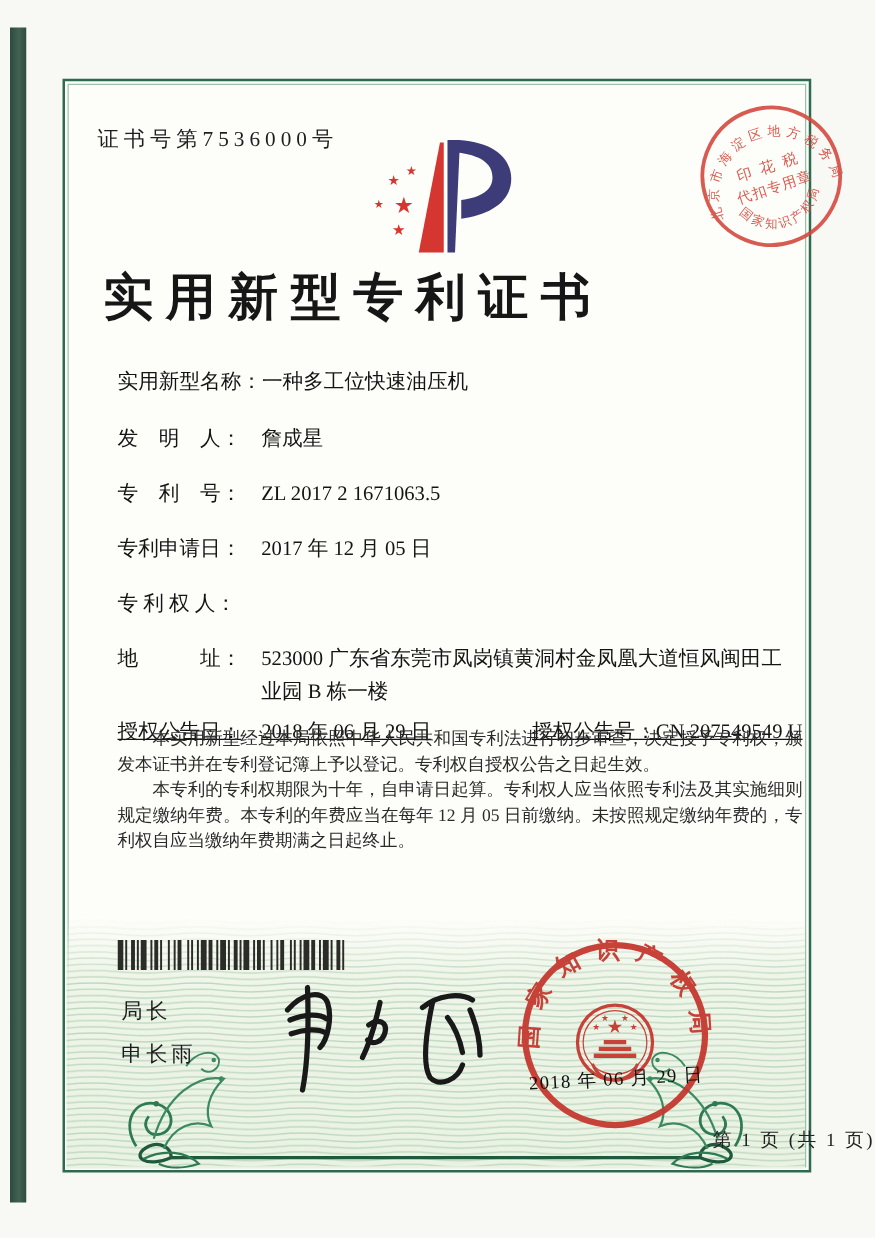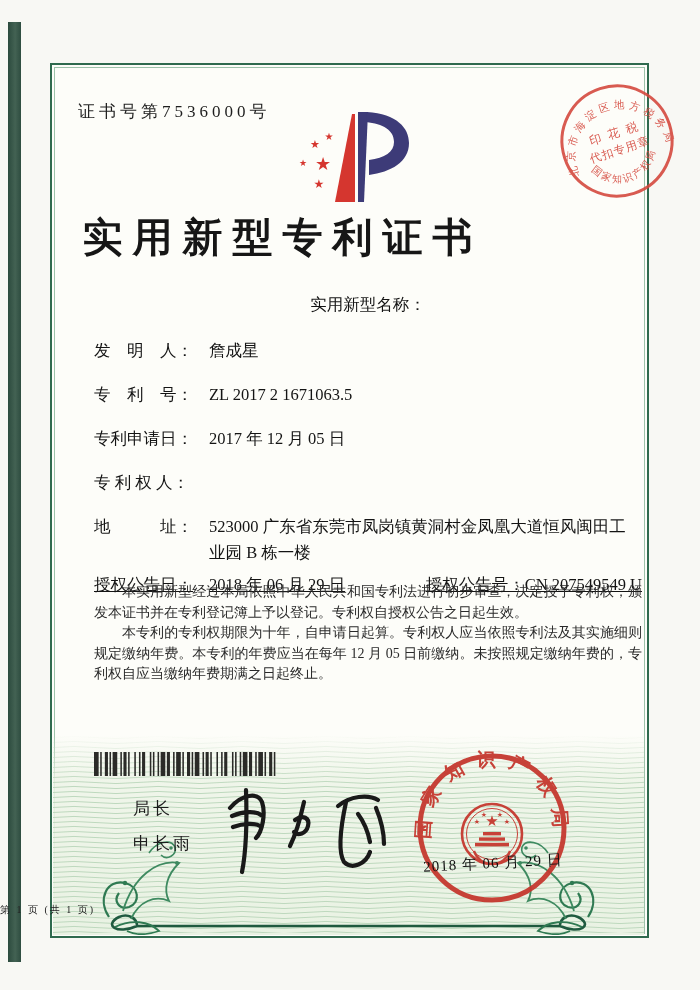--- a/index.html
+++ b/index.html
@@ -28,25 +28,25 @@
   .f-value{flex:1;}
   .f-row-addr .f-value{max-width:440px;}
   .f-row-last{display:flex;justify-content:space-between;}
   .pair{display:flex;text-decoration:underline;}
   .paras{position:absolute;left:94px;top:582px;width:548px;
     font-size:14px;line-height:20.5px;color:#2a2a2a;text-align:justify;}
   .paras p{margin:0;text-indent:2em;}
   .signer{position:absolute;left:97px;top:797px;
     font-family:"Liberation Sans","DejaVu Sans",sans-serif;
     font-size:17px;letter-spacing:3px;color:#1c1c1c;}
-  .signer div{margin-bottom:12px;margin-left:36px;}
+  .signer div{margin-bottom:12px;}
   .seal-date{position:absolute;left:408px;top:854px;width:170px;text-align:center;
     font-size:15px;letter-spacing:1px;color:#101010;transform:rotate(-3deg);}
-  .footer{position:absolute;left:0;top:903px;width:700px;text-align:left;
-    font-size:10px;letter-spacing:2px;color:#222;}
+  .footer{position:absolute;left:0;top:903px;width:700px;text-align:right;
+    font-size:15px;letter-spacing:2px;color:#222;}
   svg{display:block;}
   .abs{position:absolute;}
 </style>
 </head>
 <body>
 
 <div class="spine"></div>
 
 <div class="frame">
   <div class="frame-inner"></div>
@@ -114,20 +114,21 @@
   <text x="61" y="57" font-size="12" fill="#d4453a" text-anchor="middle" letter-spacing="2">印 花 税</text>
   <text x="61" y="74" font-size="11.5" fill="#d4453a" text-anchor="middle" letter-spacing="1">代扣专用章</text>
 </svg>
 
 <div class="cert-no">证书号第7536000号</div>
 <div class="title">实用新型专利证书</div>
 
 <div class="fields">
   <div class="f-row">
     <span class="f-label">实用新型名称：</span>
+    <span class="f-value">一种多工位快速油压机</span>
   </div>
   <div class="f-row">
     <span class="f-label">发　明　人：</span>
     <span class="f-value">詹成星</span>
   </div>
   <div class="f-row">
     <span class="f-label">专　利　号：</span>
     <span class="f-value">ZL 2017 2 1671063.5</span>
   </div>
   <div class="f-row">

